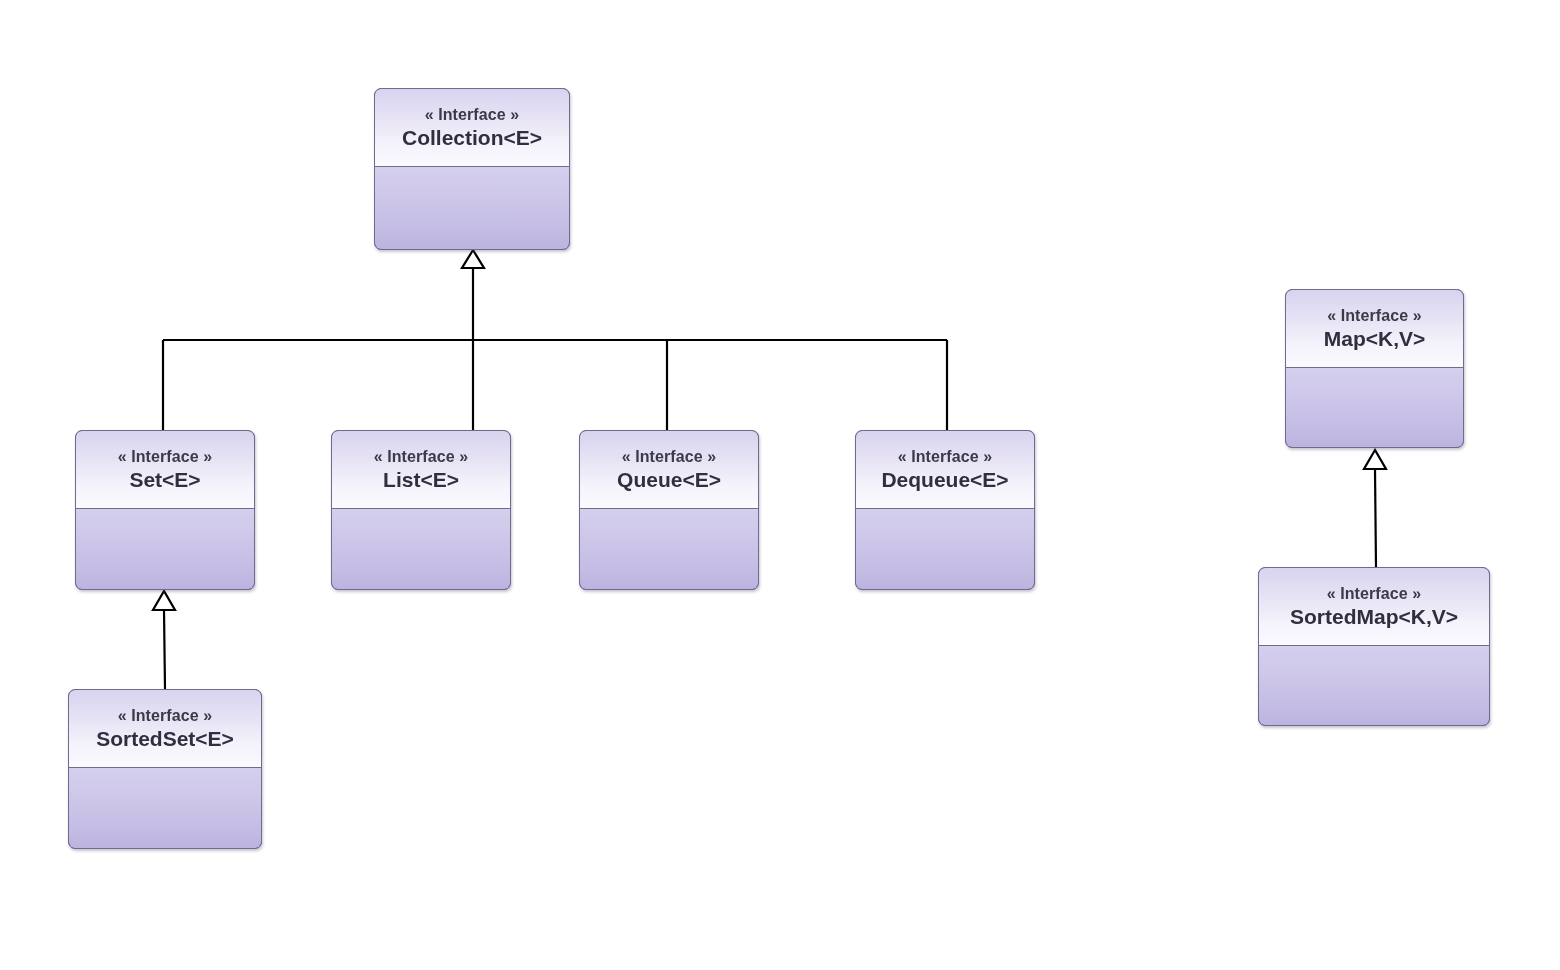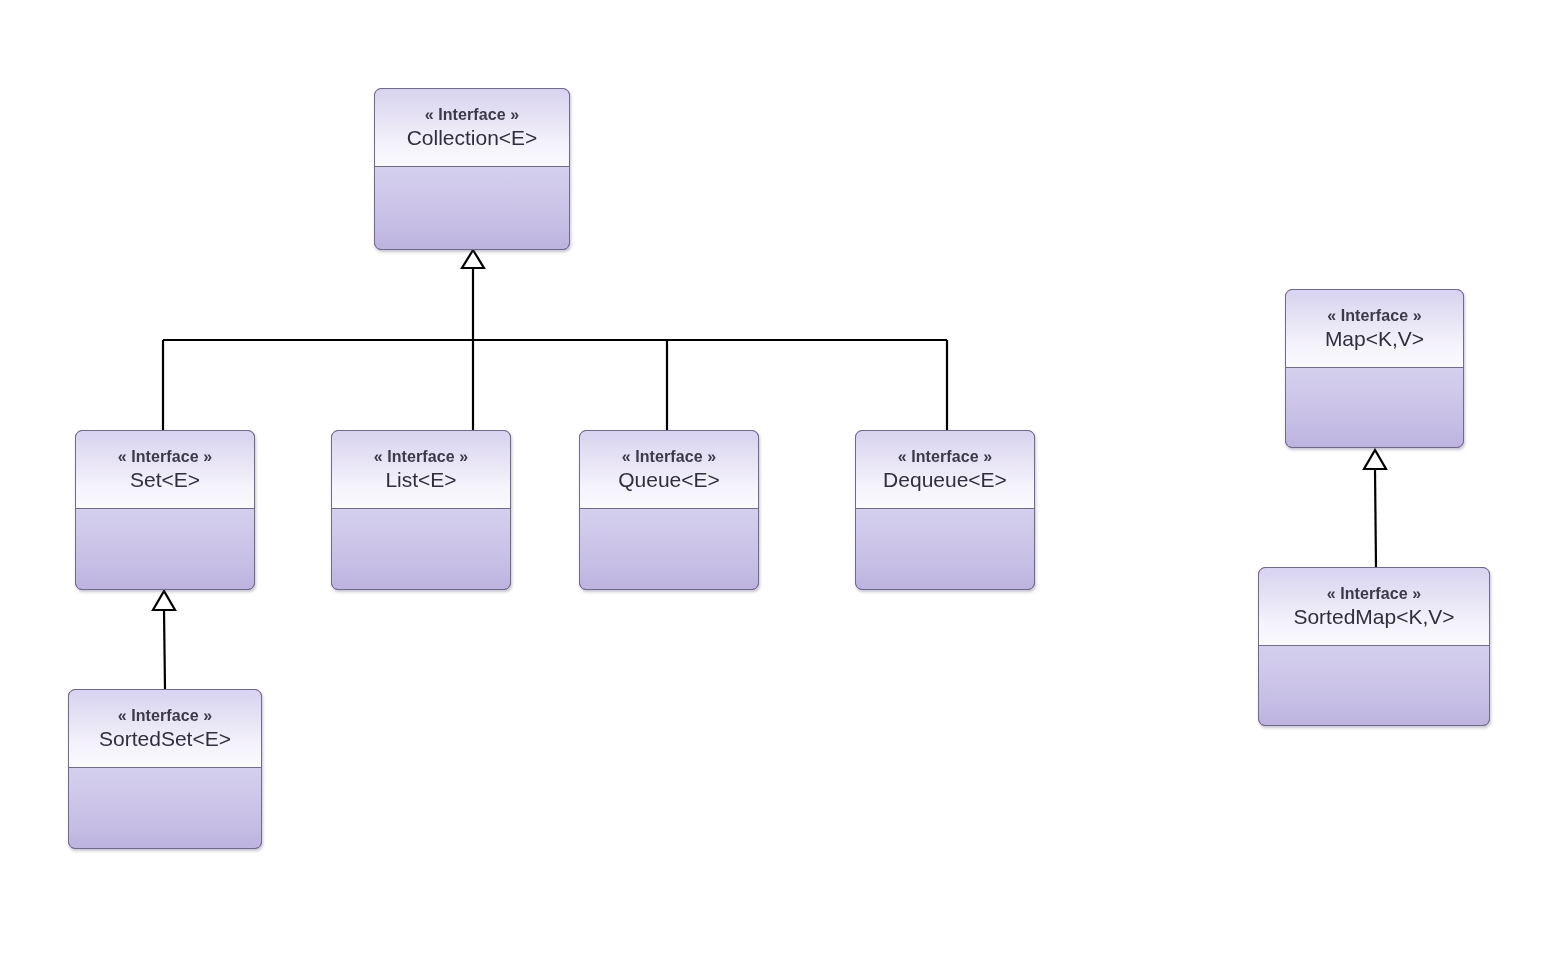--- a/index.html
+++ b/index.html
@@ -64,21 +64,21 @@
     font-size: 16px;
     font-weight: bold;
     color: #3a3a4a;
     line-height: 1.22;
     letter-spacing: 0.1px;
     white-space: nowrap;
   }
 
   .uml-name {
     font-size: 21px;
-    font-weight: normal;
+    font-weight: bold;
     color: #2f2f3d;
     line-height: 1.22;
     margin-top: 1px;
     white-space: nowrap;
   }
 
   .uml-compartment {
     box-sizing: border-box;
     width: 100%;
     background: linear-gradient(to bottom, #d5cfee 0%, #cdc6e9 40%, #c3bbe3 78%, #bcb3df 100%);

